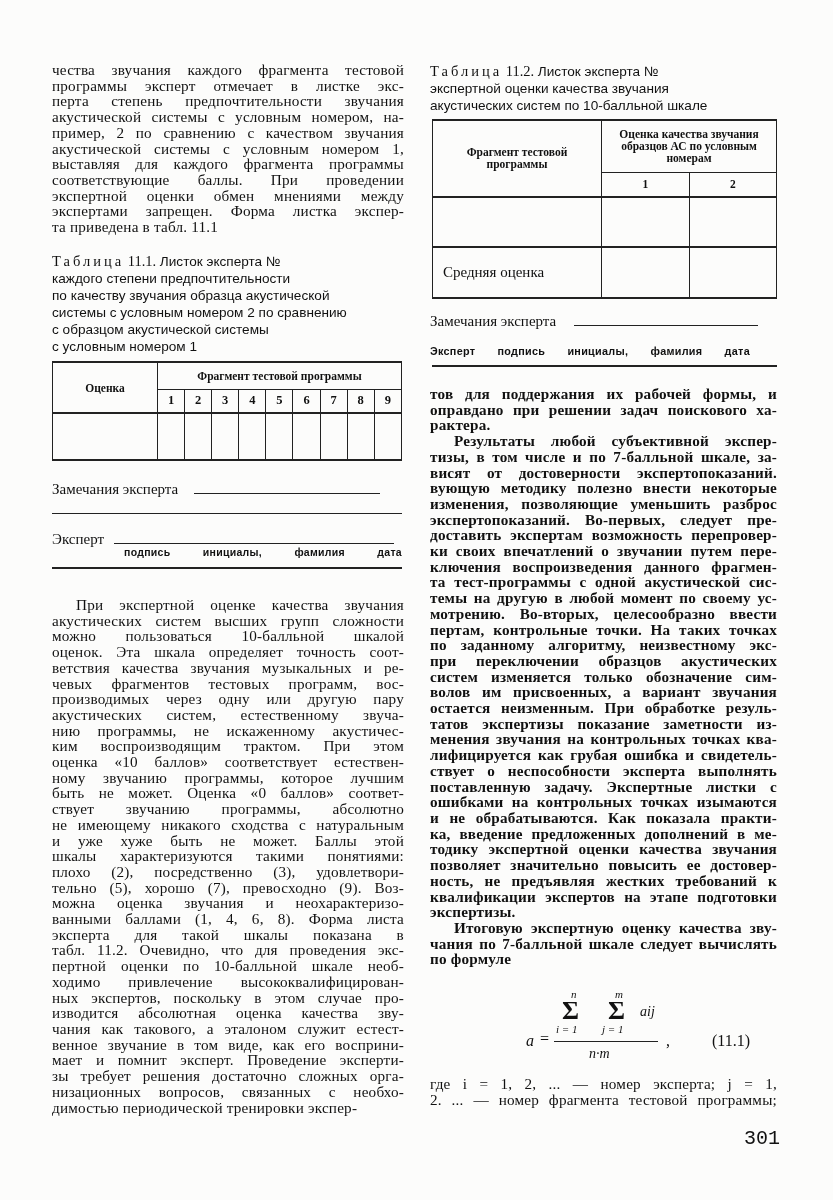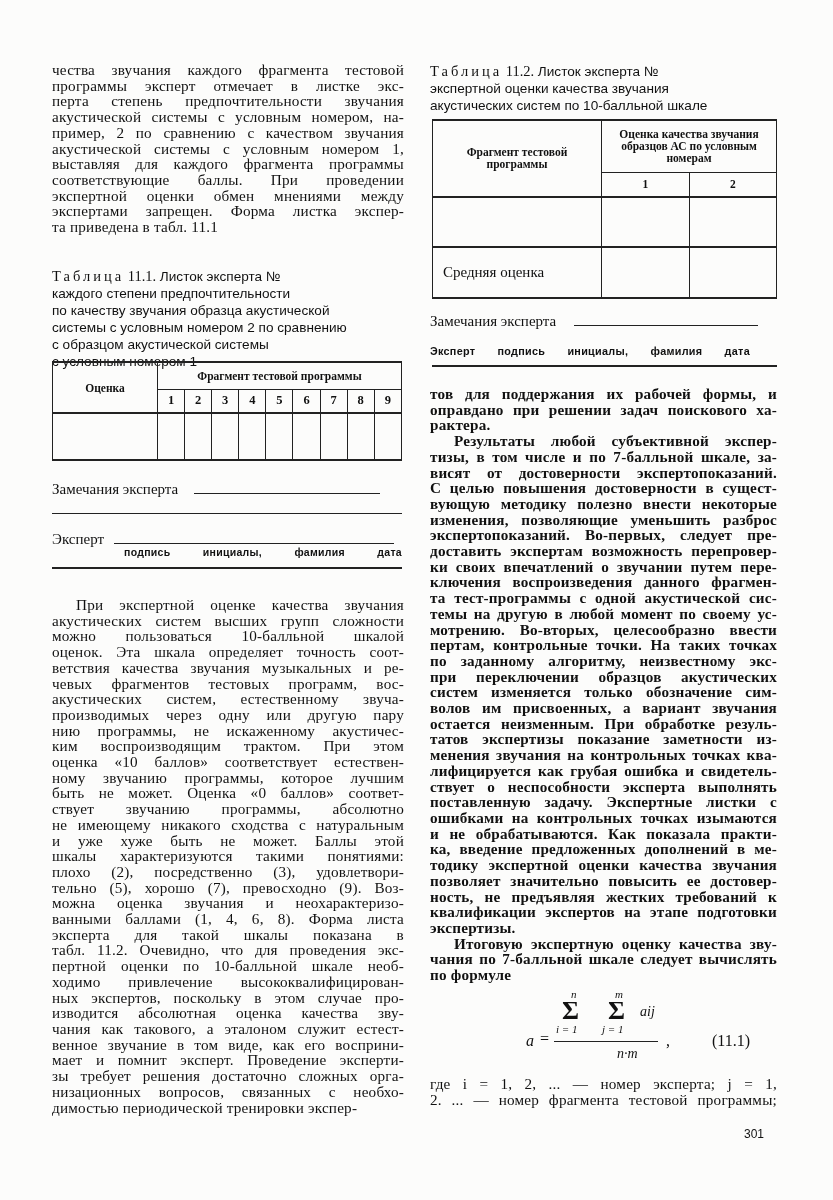--- a/index.html
+++ b/index.html
@@ -22,41 +22,41 @@
   .caption .bold { font-weight: normal; font-family: "Liberation Sans", "DejaVu Sans", sans-serif; font-size: 13.6px; }
   table.t { border-collapse: collapse; width: 100%; font-size: 12px; }
   table.t td { border-left: 1.5px solid #222; border-right: 1.5px solid #222; text-align: center; vertical-align: middle; padding: 0; }
   .rule { border-top: 2px solid #222; }
   .hdr { font-family: Liberation Serif, serif; font-weight: bold; font-size: 11.5px; }
   .form-label { font-size: 15px; }
   .sig { font-family: "Liberation Sans", "DejaVu Sans", sans-serif; font-weight: bold; font-size: 10.5px; letter-spacing: 0.3px; }
   .uline { display: inline-block; border-bottom: 1.5px solid #222; vertical-align: baseline; }
   .hline { border-top: 1.5px solid #222; }
   .formula { position: absolute; font-family: "Liberation Serif", "DejaVu Serif", serif; font-style: italic; }
-  .page-num { position: absolute; left: 744px; top: 1127px; font-size: 12px; font-family: Liberation Sans, sans-serif; }
+  .page-num { position: absolute; left: 744px; top: 1127px; font-size: 20px; font-family: Liberation Mono, monospace; }
 </style>
 </head>
 <body>
 
 <div class="col col-left">
   <div id="left-intro" class="para" style="position:absolute; top:62px; width:352px;">
       <span class="line">чества звучания каждого фрагмента тестовой</span>
       <span class="line">программы эксперт отмечает в листке экс-</span>
       <span class="line">перта степень предпочтительности звучания</span>
       <span class="line">акустической системы с условным номером, на-</span>
       <span class="line">пример, 2 по сравнению с качеством звучания</span>
       <span class="line">акустической системы с условным номером 1,</span>
       <span class="line">выставляя для каждого фрагмента программы</span>
       <span class="line">соответствующие баллы. При проведении</span>
       <span class="line">экспертной оценки обмен мнениями между</span>
       <span class="line">экспертами запрещен. Форма листка экспер-</span>
       <span class="line last">та приведена в табл. 11.1</span>
     </div>
 
-  <div class="caption" style="position:absolute; top:268px; width:352px;">
+  <div class="caption" style="position:absolute; top:253px; width:352px;">
     <span class="spaced">Таблица</span>
     <span>11.1.</span>
     <span class="bold">Листок эксперта №</span><br>
     <span class="bold">каждого степени предпочтительности</span><br>
     <span class="bold">по качеству звучания образца акустической</span><br>
     <span class="bold">системы с условным номером 2 по сравнению</span><br>
     <span class="bold">с образцом акустической системы</span><br>
     <span class="bold">с условным номером 1</span>
   </div>
 
@@ -114,22 +114,22 @@
   </div>
   <div class="hline" style="position:absolute; top:567px; width:350px; border-top-width:2px;"></div>
 
   <div id="left-body" class="para" style="position:absolute; top:597px; width:352px;">
       <span class="line" style="text-indent: 24px;">При экспертной оценке качества звучания</span>
       <span class="line">акустических систем высших групп сложности</span>
       <span class="line">можно пользоваться 10-балльной шкалой</span>
       <span class="line">оценок. Эта шкала определяет точность соот-</span>
       <span class="line">ветствия качества звучания музыкальных и ре-</span>
       <span class="line">чевых фрагментов тестовых программ, вос-</span>
+      <span class="line">производимых через одну или другую пару</span>
       <span class="line">акустических систем, естественному звуча-</span>
-      <span class="line">производимых через одну или другую пару</span>
       <span class="line">нию программы, не искаженному акустичес-</span>
       <span class="line">ким воспроизводящим трактом. При этом</span>
       <span class="line">оценка «10 баллов» соответствует естествен-</span>
       <span class="line">ному звучанию программы, которое лучшим</span>
       <span class="line">быть не может. Оценка «0 баллов» соответ-</span>
       <span class="line">ствует звучанию программы, абсолютно</span>
       <span class="line">не имеющему никакого сходства с натуральным</span>
       <span class="line">и уже хуже быть не может. Баллы этой</span>
       <span class="line">шкалы характеризуются такими понятиями:</span>
       <span class="line">плохо (2), посредственно (3), удовлетвори-</span>
@@ -201,21 +201,20 @@
   </div>
   <div class="hline" style="position:absolute; top:365px; left:2px; width:345px; border-top-width:2px;"></div>
 
   <div id="right-body" class="para" style="position:absolute; top:386px; width:347px;font-weight:bold;">
       <span class="line">тов для поддержания их рабочей формы, и</span>
       <span class="line">оправдано при решении задач поискового ха-</span>
       <span class="line last">рактера.</span>
       <span class="line" style="text-indent: 24px;">Результаты любой субъективной экспер-</span>
       <span class="line">тизы, в том числе и по 7-балльной шкале, за-</span>
       <span class="line">висят от достоверности экспертопоказаний.</span>
-      <span class="line">С целью повышения достоверности в сущест-</span>
       <span class="line">вующую методику полезно внести некоторые</span>
       <span class="line">изменения, позволяющие уменьшить разброс</span>
       <span class="line">экспертопоказаний. Во-первых, следует пре-</span>
       <span class="line">доставить экспертам возможность перепровер-</span>
       <span class="line">ки своих впечатлений о звучании путем пере-</span>
       <span class="line">ключения воспроизведения данного фрагмен-</span>
       <span class="line">та тест-программы с одной акустической сис-</span>
       <span class="line">темы на другую в любой момент по своему ус-</span>
       <span class="line">мотрению. Во-вторых, целесообразно ввести</span>
       <span class="line">пертам, контрольные точки. На таких точках</span>
@@ -246,21 +245,21 @@
     <span class="formula" style="left:96px; top:42px; font-size:16px;">a</span>
     <span class="formula" style="left:110px; top:40px; font-size:16px; font-style:normal;">=</span>
     <span class="formula" style="left:141px; top:-2px; font-size:11px;">n</span>
     <span class="formula" style="left:132px; top:6px; font-size:26px; font-style:normal; font-weight:bold;">Σ</span>
     <span class="formula" style="left:126px; top:33px; font-size:11px;">i = 1</span>
     <span class="formula" style="left:185px; top:-2px; font-size:11px;">m</span>
     <span class="formula" style="left:178px; top:6px; font-size:26px; font-style:normal; font-weight:bold;">Σ</span>
     <span class="formula" style="left:172px; top:33px; font-size:11px;">j = 1</span>
     <span class="formula" style="left:210px; top:14px; font-size:14px;">aij</span>
     <div style="position:absolute; left:124px; top:51px; width:104px; border-top:1.5px solid #222;"></div>
-    <span class="formula" style="left:159px; top:56px; font-size:14px;margin-left:28px;">n·m</span>
+    <span class="formula" style="left:159px; top:56px; font-size:14px;">n·m</span>
     <span class="formula" style="left:236px; top:42px; font-size:16px; font-style:normal;">,</span>
     <span class="formula" style="left:282px; top:42px; font-size:16px; font-style:normal;">(11.1)</span>
   </div>
 
   <div id="right-where" class="para" style="position:absolute; top:1076px; width:347px;">
       <span class="line">где i = 1, 2, ... — номер эксперта; j = 1,</span>
       <span class="line">2. ... — номер фрагмента тестовой программы;</span>
     </div>
 </div>
 

